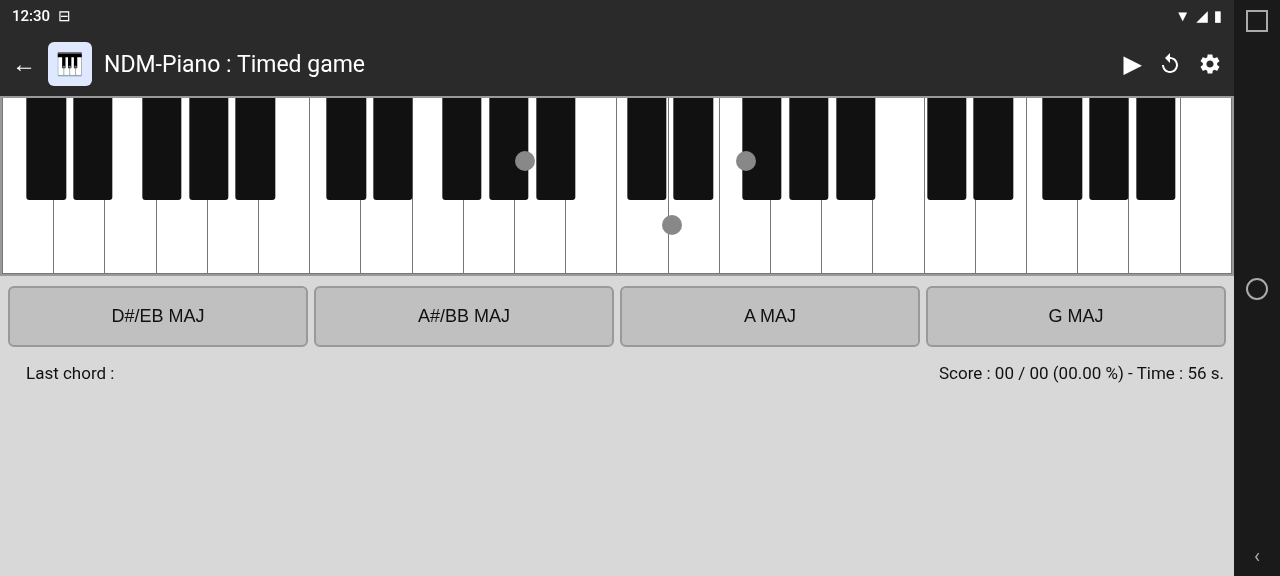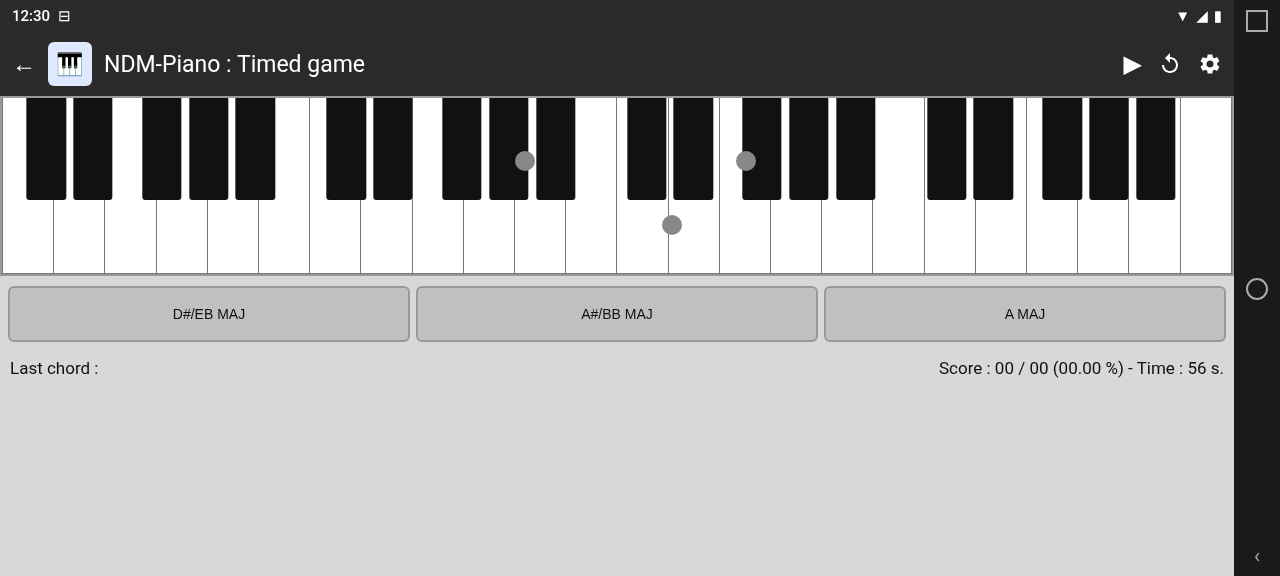--- a/index.html
+++ b/index.html
@@ -151,36 +151,37 @@
       gap: 6px;
       padding: 10px 8px;
       flex-shrink: 0;
     }
     .chord-btn {
       flex: 1;
       padding: 18px 8px;
       background: #c0c0c0;
       border: 2px solid #999;
       border-radius: 6px;
-      font-size: 14px;
+      font-size: 18px;
       font-weight: 500;
       cursor: pointer;
       text-align: center;
       color: #111;
     }
 
     
     .bottom-status {
       padding: 6px 10px;
       display: flex;
       justify-content: space-between;
       align-items: center;
       font-size: 17px;
       color: #111;
       flex-shrink: 0;
+      margin-left: 16px;
     }
 
     
     .keyboard-wrapper {
       position: relative;
       width: 100%;
       height: 100%;
     }
 
     .white-keys-row {
@@ -324,20 +325,21 @@
 
         <div class="dot" style="left:54.5%; top:72%;"></div>
       </div>
     </div>
   </div>
 
   <div class="chord-buttons">
     <button class="chord-btn">D#/EB MAJ</button>
     <button class="chord-btn">A#/BB MAJ</button>
     <button class="chord-btn">A MAJ</button>
+    <button class="chord-btn">G MAJ</button>
   </div>
 
   <div class="bottom-status">
     <span>Last chord :</span>
     <span>Score :  00 / 00 (00.00 %)  - Time :  56  s.</span>
   </div>
 </div>
 
 <div class="right-bar">
   <div class="right-bar-top">

